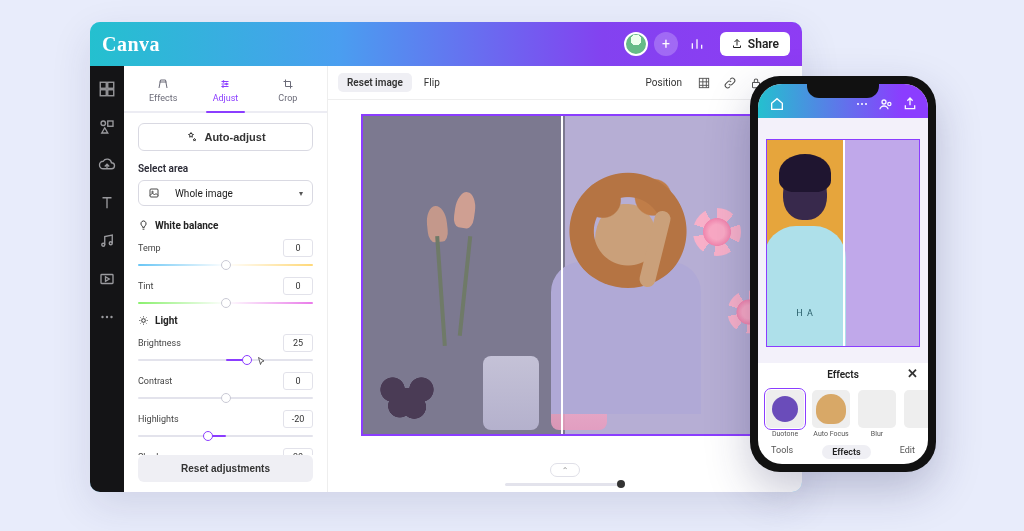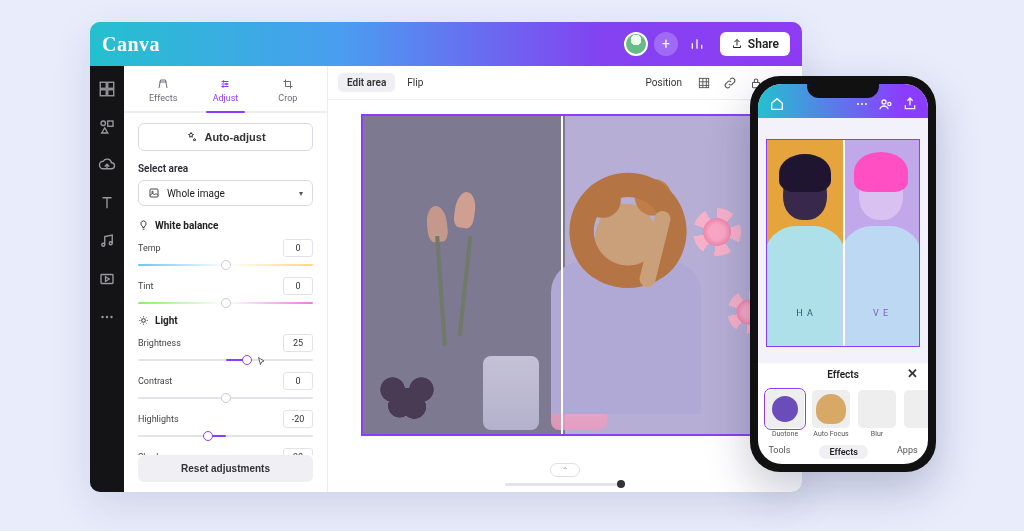--- a/index.html
+++ b/index.html
@@ -22,21 +22,21 @@
   .adjust-panel { width:204px; background:#fff; border-right:1px solid #eee; display:flex; flex-direction:column; position:relative; }
   .adj-tabs { display:flex; justify-content:space-around; padding:8px 8px 0; border-bottom:2px solid #ececf3; }
   .adj-tab { flex:1; display:flex; flex-direction:column; align-items:center; font-size:9px; color:#6b6b78; padding:4px 0 8px; gap:3px; cursor:pointer; }
   .adj-tab.active { color:#8b3dff; position:relative; }
   .adj-tab.active::after { content:""; position:absolute; bottom:-2px; left:18%; right:18%; height:2px; background:#8b3dff; border-radius:2px; }
 
   .adj-body { flex:1; overflow-y:auto; padding:10px 14px 6px; }
   .auto-adjust { width:100%; border:1px solid #d9d9e2; border-radius:6px; padding:7px 0; background:#fff; font-size:11px; font-weight:600; color:#333; display:flex; align-items:center; justify-content:center; gap:7px; cursor:pointer; margin-bottom:12px; }
 
   .field-lbl { font-size:10px; font-weight:600; color:#292934; margin-bottom:6px; }
-  .select-box { width:100%; border:1px solid #d9d9e2; border-radius:6px; padding:6px 9px; font-size:10px; color:#222; display:flex; align-items:center; gap:7px; cursor:pointer; margin-bottom:14px; }
+  .select-box { width:100%; border:1px solid #d9d9e2; border-radius:6px; padding:6px 9px; font-size:10px; color:#222; display:flex; align-items:center; gap:15px; cursor:pointer; margin-bottom:14px; }
   .select-box .chev { margin-left:auto; color:#555; font-size:8px; }
 
   .group-head { display:flex; align-items:center; gap:6px; font-size:10px; font-weight:700; color:#222; margin:6px 0 8px; }
   .row-ctl { margin-bottom:7px; }
   .row-top { display:flex; justify-content:space-between; align-items:center; font-size:9px; color:#444; }
   .valbox { width:30px; height:18px; border:1px solid #e2e2ea; border-radius:3px; font-size:9px; display:flex; align-items:center; justify-content:center; color:#333; background:#fff; }
   .track { position:relative; height:10px; margin-top:3px; }
   .track .line { position:absolute; top:4px; left:0; right:0; height:2px; background:#e3e3ec; border-radius:2px; }
   .track.temp .line { background: linear-gradient(90deg, #6ac6f5, #fff 50%, #ffd878);}
   .track.tint .line { background: linear-gradient(90deg, #8af06e, #fff 50%, #e97be9);}
@@ -292,21 +292,21 @@
         </div>
 
       </div>
       <div class="reset-wrap">
         <button class="reset-adj">Reset adjustments</button>
       </div>
     </div>
 
     <div class="canvas-area">
       <div class="canvas-toolbar">
-        <span class="tb-chip">Edit area</span>
+        <span class="tb-chip">Reset image</span>
         <span class="tb-link">Flip</span>
         <div class="tb-spacer"></div>
         <span class="tb-link">Position</span>
         <div class="tb-icon">
             <svg viewBox="0 0 24 24" width="14" height="14" fill="none" stroke="#555" stroke-width="1.6">
               <rect x="4" y="4" width="16" height="16"></rect>
               <path d="M4 10h16M4 16h16M10 4v16M16 4v16"></path>
             </svg>
           </div>
         <div class="tb-icon">
@@ -382,26 +382,20 @@
         </svg>
     </div>
     <div class="m-canvas">
       <div class="m-img">
         <div class="m-person m-p-left">
           <div class="m-bodyL"></div>
             <div class="m-headL"></div>
             <div class="m-hairL"></div>
           <div class="m-text" style="color:#2a5f6b">H A</div>
         </div>
-        <div class="m-person m-p-right">
-          <div class="m-bodyR"></div>
-            <div class="m-headR"></div>
-            <div class="m-hairR"></div>
-          <div class="m-text" style="color:#7a66b8">V E</div>
-        </div>
         <div class="m-split"></div>
       </div>
     </div>
     <div class="m-effects-head">
       <span>Effects</span>
       <span class="m-close">✕</span>
     </div>
     <div class="m-thumbs">
       <div class="m-thumb sel">
           <div class="box th-duo"></div>
@@ -416,16 +410,16 @@
           <span class="lbl">Blur</span>
         </div>
       <div class="m-thumb">
           <div class="box th-next"></div>
           <span class="lbl">&nbsp;</span>
         </div>
     </div>
     <div class="m-bottom-tabs">
       <span>Tools</span>
       <span class="act">Effects</span>
-      <span>Apps</span>
+      <span>Edit</span>
     </div>
   </div>
 </div>
 
 </body></html>

